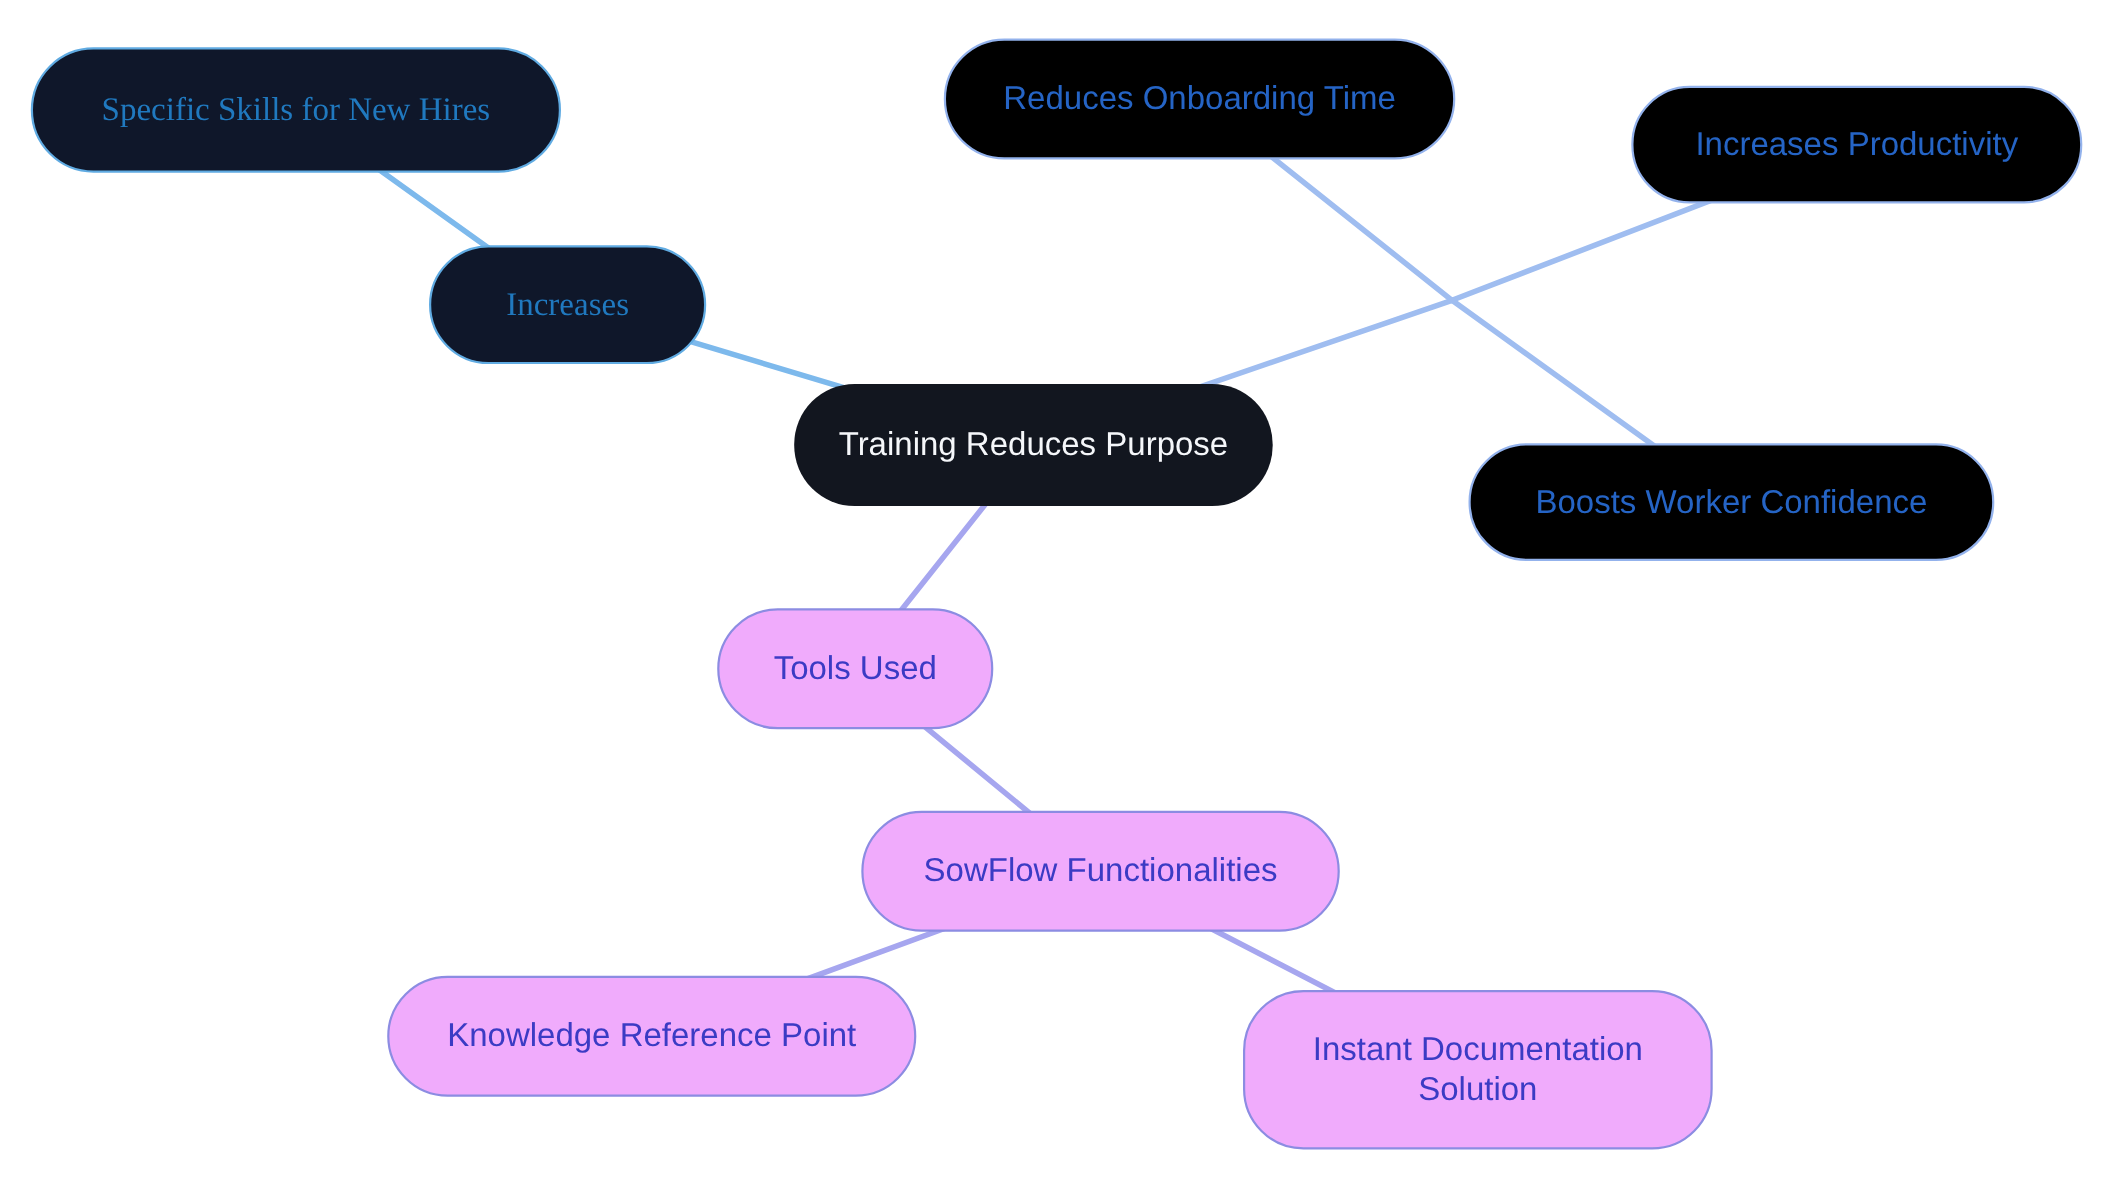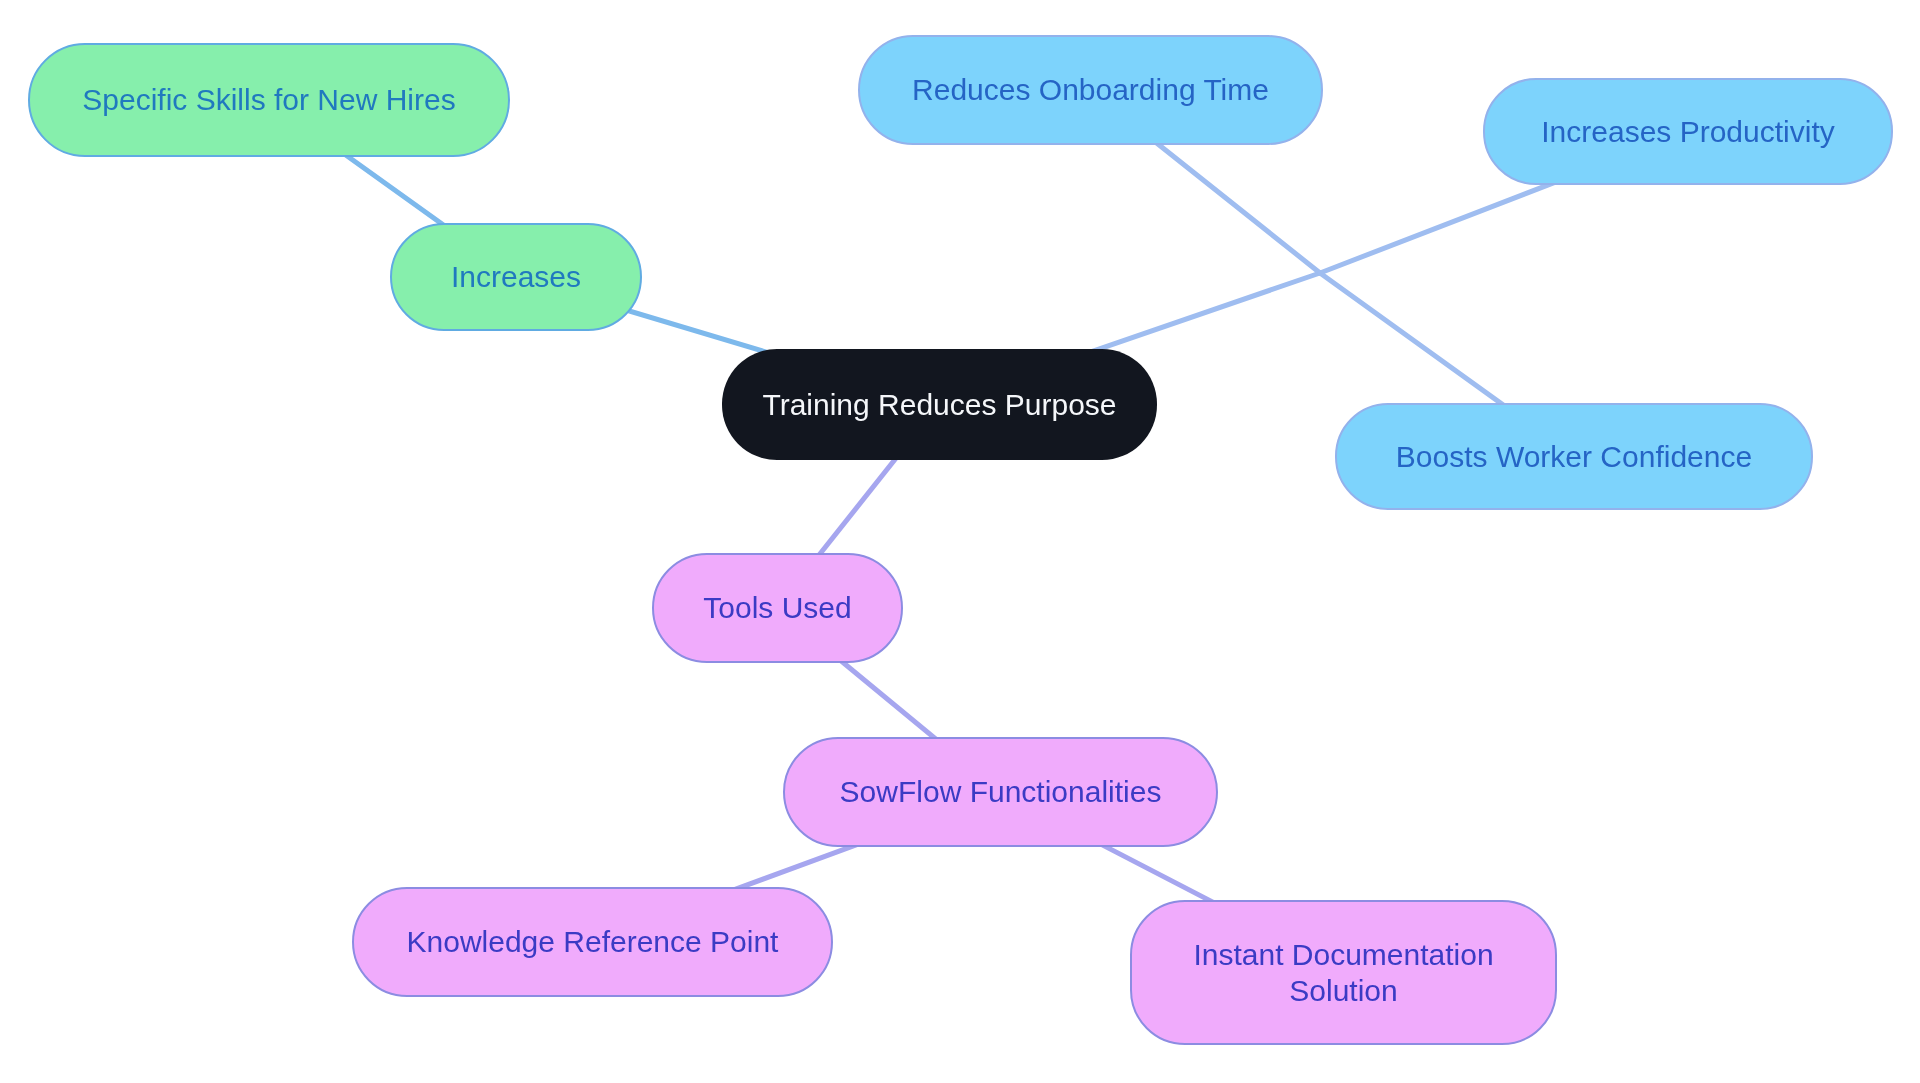--- a/index.html
+++ b/index.html
@@ -37,26 +37,27 @@
     box-sizing: border-box;
     line-height: 1.2;
     user-select: none;
   }
   .branch-root {
     background: #12161f;
     color: #f5f7fa;
     border: none;
   }
   .branch-sky {
-    background: #86efac;
+    background: #0f172a;
     border: 2px solid #60abe2;
     color: #2079bf;
+    font-family: Liberation Serif, serif;
   }
   .branch-peri {
-    background: #7dd3fc;
+    background: #000000;
     border: 2px solid #93b2ec;
     color: #2564c5;
   }
   .branch-lav {
     background: #f0abfc;
     border: 2px solid #8c8ce2;
     color: #3b3bc4;
   }
 
   #n-specific   { left: 28px;   top: 43px;  width: 482px; height: 114px; border-radius: 57px; }

